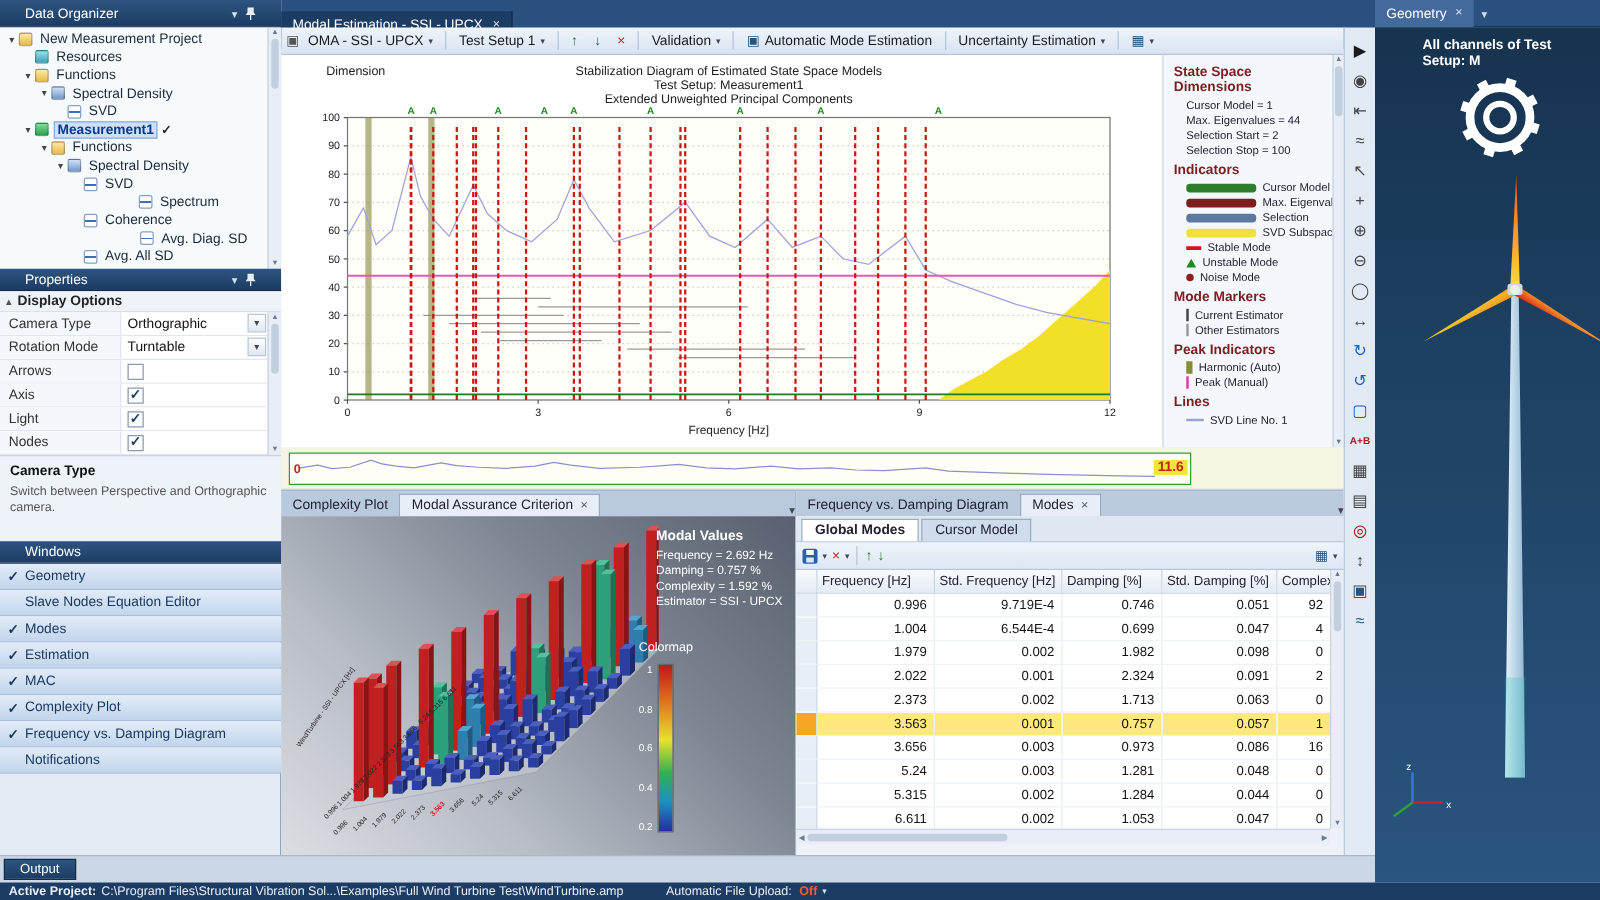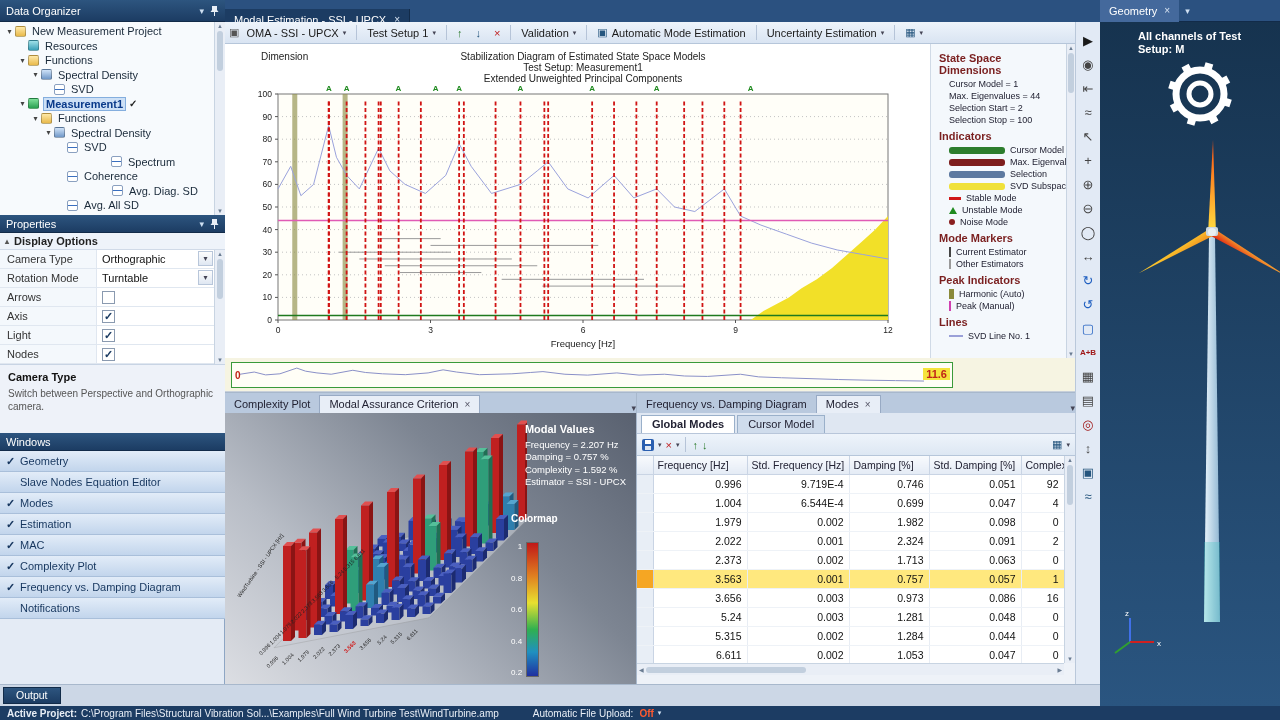--- a/index.html
+++ b/index.html
@@ -1,19 +1,19 @@
 <!DOCTYPE html>
 <html><head>
 <meta charset="utf-8">
 <style>
 *{box-sizing:border-box;margin:0;padding:0}
 html,body{width:1280px;height:720px;overflow:hidden;font-family:"Liberation Sans",sans-serif;background:#dfe8f3}
 .abs{position:absolute}
 
-.hdr{background:linear-gradient(#2d557f,#1c3c63);color:#fff;font-size:11px;display:flex;align-items:center;padding:0 6px;border-bottom:1px solid #122b49}
+.hdr{background:linear-gradient(#2d557f,#1c3c63);color:#fff;font-size:11px;display:flex;align-items:center;padding:0 20px;border-bottom:1px solid #122b49}
 .hdr .sp{flex:1}
 .hicon{color:#cfe0f2;font-size:9px;margin-left:6px;cursor:default}
 
 #left-base{left:0;top:0;width:225px;height:684px;background:#e4ebf5;border-right:1px solid #8ea6c4}
 #do-header{left:0;top:0;width:225px;height:22px}
 #tree{left:0;top:22px;width:214px;height:193px;background:#f7fafd;overflow:hidden;padding-top:2px}
 .tree-row{height:14.5px;display:flex;align-items:center;font-size:11px;color:#1a2a3a;white-space:nowrap}
 .exp{width:11px;font-size:8px;color:#444;text-align:center;flex:none}
 .ticon{width:11px;height:11px;margin-right:4px;border-radius:2px;flex:none;border:1px solid rgba(0,0,0,.25)}
 .ticon.project,.ticon.folder{background:linear-gradient(#ffe9a8,#e8b94a)}
@@ -78,21 +78,21 @@
 #mac-panel{left:225px;top:392px;width:412px;height:292px;background:#dde4ee;border-right:1px solid #a8b8cc;border-top:1px solid #a8b8cc}
 .btabstrip{position:absolute;left:0;top:0;right:0;height:20px;background:#b9c9de;display:flex;font-size:11px;color:#223;align-items:flex-end}
 .btab{padding:2px 9px 3px;display:flex;gap:6px;align-items:center;white-space:nowrap}
 .btab.active{background:#e8eef7;border:1px solid #98aac4;border-bottom:none}
 .btabstrip .sp{flex:1}
 #mac-content{position:absolute;left:0;top:20px;right:0;bottom:0;background:linear-gradient(225deg,#596170 0%,#7d8592 35%,#b8bdc6 70%,#dcdee3 100%);overflow:hidden}
 #mac-svg{position:absolute;left:2px;top:0;width:300px;height:270px}
 #modal-values{position:absolute;right:10px;top:10px;color:#fff;font-size:9.5px;line-height:12.5px}
 #modal-values .mv-title{font-size:11px;font-weight:bold;margin-bottom:3px}
 #colormap{position:absolute;left:286px;top:100px;color:#fff;font-size:9px}
-#cm-title{font-size:10px;font-weight:bold;margin-bottom:18px}
+#cm-title{font-size:10px;font-weight:normal;margin-bottom:7px}
 #cm-body{display:flex;gap:4px}
 #cm-ticks{display:flex;flex-direction:column;justify-content:space-between;height:135px;text-align:right;font-size:8px}
 #cm-bar{width:13px;height:135px;border:1px solid #666;background:linear-gradient(#c01818,#e08020 25%,#e8e030 45%,#30b050 65%,#2090c0 82%,#2030a0 100%)}
 
 #modes-panel{left:637px;top:392px;width:438px;height:292px;background:#eef2f8;border-top:1px solid #a8b8cc}
 #subtabs{position:absolute;left:0;top:20px;right:0;height:21px;background:#dfe7f2;border-bottom:1px solid #b8c6da;display:flex;align-items:flex-end;padding-left:4px;font-size:11px;color:#223}
 .stab{padding:2px 10px 3px;background:#cfdcec;border:1px solid #9ab0ca;border-bottom:none;margin-right:2px;white-space:nowrap}
 .stab.active{background:#fff;font-weight:bold}
 #modes-toolbar{position:absolute;left:0;top:41px;right:0;height:22px;background:linear-gradient(#eef4fb,#dde7f3);border-bottom:1px solid #b6c6da;display:flex;align-items:center;padding:0 5px;gap:4px;font-size:11px}
 .floppy{width:12px;height:12px;background:#2a5fb0;border-radius:2px;position:relative;display:inline-block}
@@ -874,21 +874,21 @@
           <text x="96.55" y="180.2" font-size="5.5" fill="#222" transform="rotate(-45 96.55 180.2)" text-anchor="end">3.563</text>
           <text x="107.05" y="169.7" font-size="5.5" fill="#222" transform="rotate(-45 107.05 169.7)" text-anchor="end">3.656</text>
           <text x="117.55" y="159.2" font-size="5.5" fill="#222" transform="rotate(-45 117.55 159.2)" text-anchor="end">5.24</text>
           <text x="128.05" y="148.7" font-size="5.5" fill="#222" transform="rotate(-45 128.05 148.7)" text-anchor="end">5.315</text>
           <text x="138.55" y="138.2" font-size="5.5" fill="#222" transform="rotate(-45 138.55 138.2)" text-anchor="end">6.611</text>
           <text x="13" y="185" font-size="5.5" fill="#222" transform="rotate(-55 13 185)">WindTurbine - SSI - UPCX [Hz]</text>
         </svg>
       <div id="modal-values">
         <div class="mv-title">Modal Values</div>
         <div id="mv-lines">
-            <div>Frequency = 2.207 Hz</div>
+            <div>Frequency = 2.692 Hz</div>
             <div>Damping = 0.757 %</div>
             <div>Complexity = 1.592 %</div>
             <div>Estimator = SSI - UPCX</div>
           </div>
       </div>
       <div id="colormap">
         <div id="cm-title">Colormap</div>
         <div id="cm-body">
           <div id="cm-ticks">
               <div>1</div>

